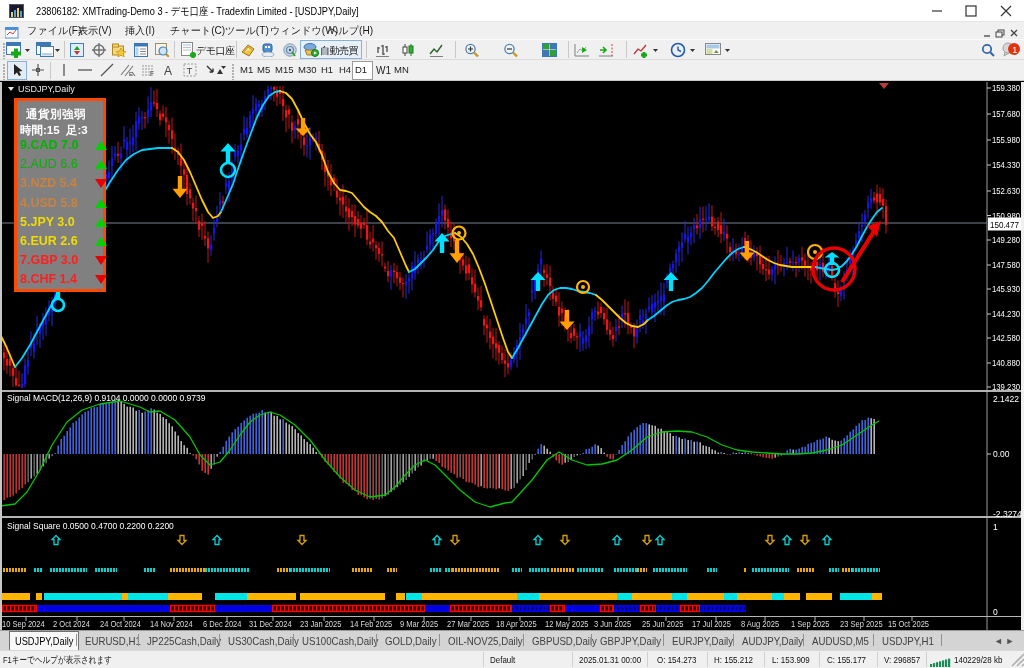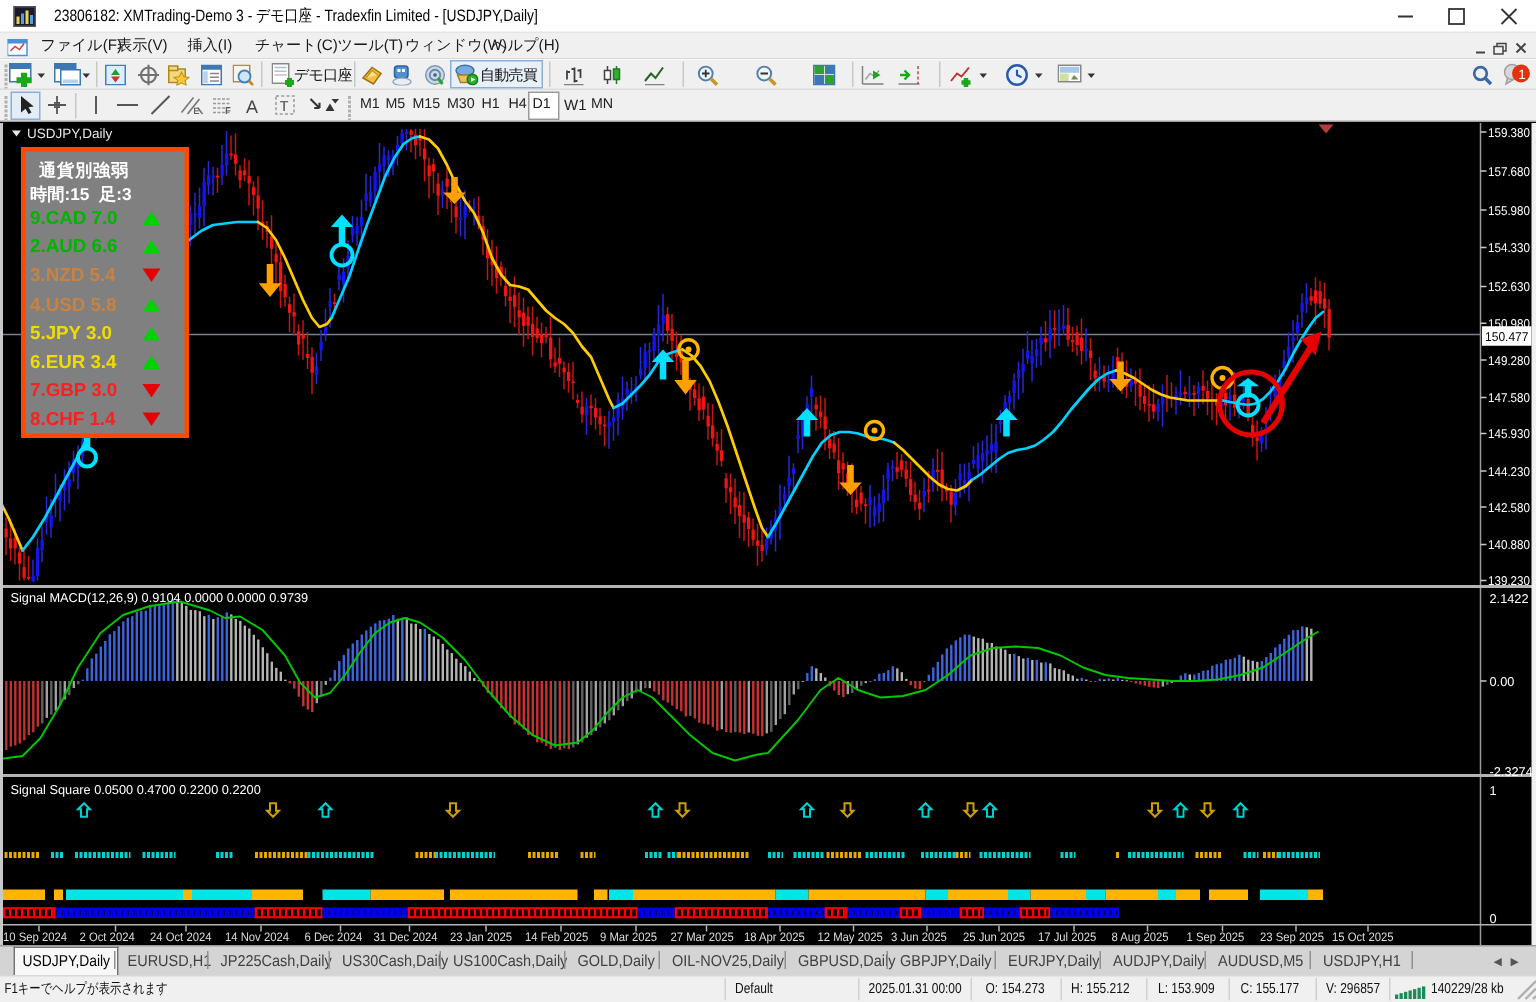--- a/index.html
+++ b/index.html
@@ -1397,34 +1397,34 @@
       <line x1="815" y1="535" x2="815" y2="539" stroke="#b4b4b4"></line>
       <text x="791" y="545.5" font-size="8.2" fill="#dcdcdc" transform="translate(791,0) scale(0.92,1) translate(-791,0)">1 Sep 2025</text>
       <line x1="864" y1="535" x2="864" y2="539" stroke="#b4b4b4"></line>
       <text x="840" y="545.5" font-size="8.2" fill="#dcdcdc" transform="translate(840,0) scale(0.92,1) translate(-840,0)">23 Sep 2025</text>
       <line x1="912" y1="535" x2="912" y2="539" stroke="#b4b4b4"></line>
       <text x="888" y="545.5" font-size="8.2" fill="#dcdcdc" transform="translate(888,0) scale(0.92,1) translate(-888,0)">15 Oct 2025</text>
     </g>
     <rect x="1021" y="0" width="3" height="548" fill="#f0f0f0"></rect>
     <rect x="0" y="0" width="2" height="548" fill="#c8c8c8"></rect>
   </svg>
-<div style="position:absolute;left:14px;top:98px;width:112px;height:194px;background:#808080;border:3.5px solid #ff4800">
+<div style="position:absolute;left:14px;top:98px;width:92px;height:194px;background:#808080;border:3.5px solid #ff4800">
     <div style="position:absolute;left:9px;top:7px;font-size:11.5px;font-weight:bold;color:#fff;letter-spacing:0.5px">通貨別強弱</div>
     <div style="position:absolute;left:3px;top:23px;font-size:11.5px;font-weight:bold;color:#fff">時間:15&nbsp;&nbsp;足:3</div>
     <div style="position:absolute;left:3px;top:37px;font-size:12.5px;font-weight:bold;color:#00b400;white-space:nowrap">9.CAD 7.0</div>
     <div style="position:absolute;left:78px;top:40px;width:0;height:0;border-left:6px solid transparent;border-right:6px solid transparent;border-bottom:9px solid #00d200"></div>
-    <div style="position:absolute;left:3px;top:56.2px;font-size:12.5px;font-weight:bold;color:#00b400;white-space:nowrap">2.AUD 6.6</div>
+    <div style="position:absolute;left:3px;top:56.2px;font-size:12.5px;font-weight:normal;color:#00b400;white-space:nowrap">2.AUD 6.6</div>
     <div style="position:absolute;left:78px;top:59.2px;width:0;height:0;border-left:6px solid transparent;border-right:6px solid transparent;border-bottom:9px solid #00d200"></div>
     <div style="position:absolute;left:3px;top:75.4px;font-size:12.5px;font-weight:bold;color:#c88241;white-space:nowrap">3.NZD 5.4</div>
     <div style="position:absolute;left:78px;top:78.4px;width:0;height:0;border-left:6px solid transparent;border-right:6px solid transparent;border-top:9px solid #e60000"></div>
     <div style="position:absolute;left:3px;top:94.60000000000001px;font-size:12.5px;font-weight:bold;color:#c88241;white-space:nowrap">4.USD 5.8</div>
     <div style="position:absolute;left:78px;top:97.60000000000001px;width:0;height:0;border-left:6px solid transparent;border-right:6px solid transparent;border-bottom:9px solid #00d200"></div>
     <div style="position:absolute;left:3px;top:113.80000000000001px;font-size:12.5px;font-weight:bold;color:#f0dc00;white-space:nowrap">5.JPY  3.0</div>
     <div style="position:absolute;left:78px;top:116.80000000000001px;width:0;height:0;border-left:6px solid transparent;border-right:6px solid transparent;border-bottom:9px solid #00d200"></div>
-    <div style="position:absolute;left:3px;top:133.0px;font-size:12.5px;font-weight:bold;color:#f0dc00;white-space:nowrap">6.EUR 3.4</div>
+    <div style="position:absolute;left:3px;top:133.0px;font-size:12.5px;font-weight:bold;color:#f0dc00;white-space:nowrap">6.EUR 2.6</div>
     <div style="position:absolute;left:78px;top:136.0px;width:0;height:0;border-left:6px solid transparent;border-right:6px solid transparent;border-bottom:9px solid #00d200"></div>
     <div style="position:absolute;left:3px;top:152.2px;font-size:12.5px;font-weight:bold;color:#ff1e1e;white-space:nowrap">7.GBP 3.0</div>
     <div style="position:absolute;left:78px;top:155.2px;width:0;height:0;border-left:6px solid transparent;border-right:6px solid transparent;border-top:9px solid #e60000"></div>
     <div style="position:absolute;left:3px;top:171.39999999999998px;font-size:12.5px;font-weight:bold;color:#ff1e1e;white-space:nowrap">8.CHF 1.4</div>
     <div style="position:absolute;left:78px;top:174.39999999999998px;width:0;height:0;border-left:6px solid transparent;border-right:6px solid transparent;border-top:9px solid #e60000"></div>
   </div>
 <div style="position:absolute;left:0;top:630px;width:1024px;height:20px;background:#d4d4d4;border-top:1px solid #9a9a9a"></div>
 <div style="position:absolute;left:9px;top:631px;width:70px;height:19px;background:#f8f8f8;border:1px solid #707070;border-bottom:none"></div>
 <div style="position:absolute;left:15px;top:635px;font-size:10.5px;color:#000;font-family:'Liberation Sans',sans-serif;transform:scale(0.88,1);transform-origin:0 0">USDJPY,Daily</div>
 <div style="position:absolute;left:85px;top:635px;font-size:10.5px;color:#404040;font-family:'Liberation Sans',sans-serif;transform:scale(0.92,1);transform-origin:0 0;white-space:nowrap">EURUSD,H1</div>

